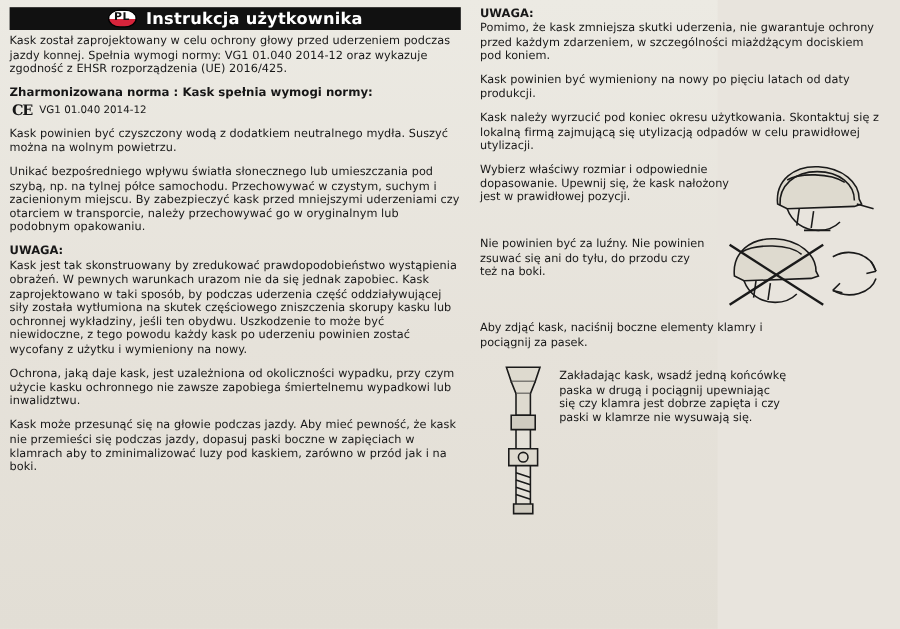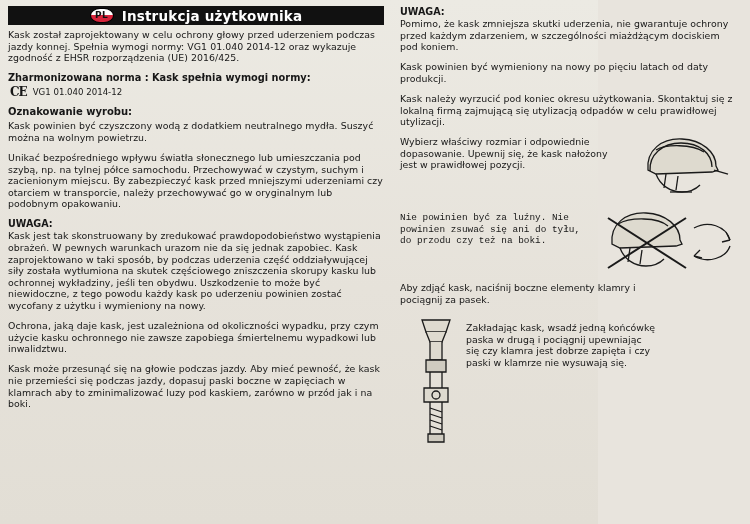--- a/index.html
+++ b/index.html
@@ -136,21 +136,20 @@
     <div class="hd-row">
       <span>Zharmonizowana  norma :</span>
       <span>Kask spełnia wymogi normy:</span>
     </div>
 
     <div class="ce-line">
       <span class="ce-mark">CE</span>
       <span>VG1 01.040  2014-12</span>
     </div>
 
-    <div class="hd">Oznakowanie wyrobu:</div>
 
     <p class="body">Kask powinien być czyszczony wodą z dodatkiem neutralnego mydła. Suszyć można na wolnym powietrzu.</p>
     <p class="body">Unikać bezpośredniego wpływu światła słonecznego lub umieszczania pod szybą, np. na tylnej półce samochodu. Przechowywać w czystym, suchym i zacienionym miejscu. By zabezpieczyć kask przed mniejszymi uderzeniami czy otarciem w transporcie, należy przechowywać go w oryginalnym lub podobnym opakowaniu.</p>
 
     <div class="warn">UWAGA:</div>
     <p class="body">Kask jest tak skonstruowany by zredukować prawdopodobieństwo wystąpienia obrażeń. W pewnych warunkach urazom nie da się jednak zapobiec. Kask zaprojektowano w taki sposób, by podczas uderzenia część oddziaływującej siły została wytłumiona na skutek częściowego zniszczenia skorupy kasku lub ochronnej wykładziny, jeśli ten obydwu. Uszkodzenie to może być niewidoczne, z tego powodu każdy kask po uderzeniu powinien zostać wycofany z użytku i wymieniony na nowy.</p>
     <p class="body">Ochrona, jaką daje kask, jest uzależniona od okoliczności wypadku, przy czym użycie kasku ochronnego nie zawsze zapobiega śmiertelnemu  wypadkowi  lub inwalidztwu.</p>
     <p class="body">Kask może przesunąć się na głowie podczas jazdy. Aby mieć pewność, że kask nie przemieści się podczas jazdy, dopasuj paski boczne w zapięciach w klamrach aby to zminimalizować luzy pod kaskiem, zarówno w przód jak i na boki.</p>
   </div>
 
@@ -173,21 +172,21 @@
             <path d="M40 44 L38 58"></path>
             <path d="M52 46 L50 60"></path>
             <path d="M44 62 L66 62"></path>
             <path d="M88 40 L102 44"></path>
             <path d="M30 20 C40 14 66 14 78 22"></path>
           </g>
         </svg>
       </div>
     </div>
 
-    <div class="fig-row" style="min-height:68px;margin-top:14px;font-family:Liberation Mono, monospace;">
+    <div class="fig-row" style="min-height:68px;">
       <p class="fig-text" style="width:190px;">Nie powinien być za luźny. Nie powinien zsuwać się ani do tyłu, do przodu czy też na boki.</p>
       <div class="fig-box" style="top:-10px;right:0px;">
         <svg width="150" height="72" viewBox="0 0 150 72">
           <g fill="none" stroke="#1a1a1a" stroke-width="1.3">
             <path d="M22 42 C20 22 36 10 56 11 C76 12 90 24 90 38 L92 42 L86 44 L30 46 Z" fill="#dedacf"></path>
             <path d="M30 46 C34 57 44 64 56 64 C64 64 70 61 74 57"></path>
             <path d="M40 46 L38 60"></path>
             <path d="M52 48 L50 62"></path>
             <path d="M28 22 C40 15 68 15 78 24"></path>
             <path d="M18 16 L96 66" stroke-width="2"></path>

